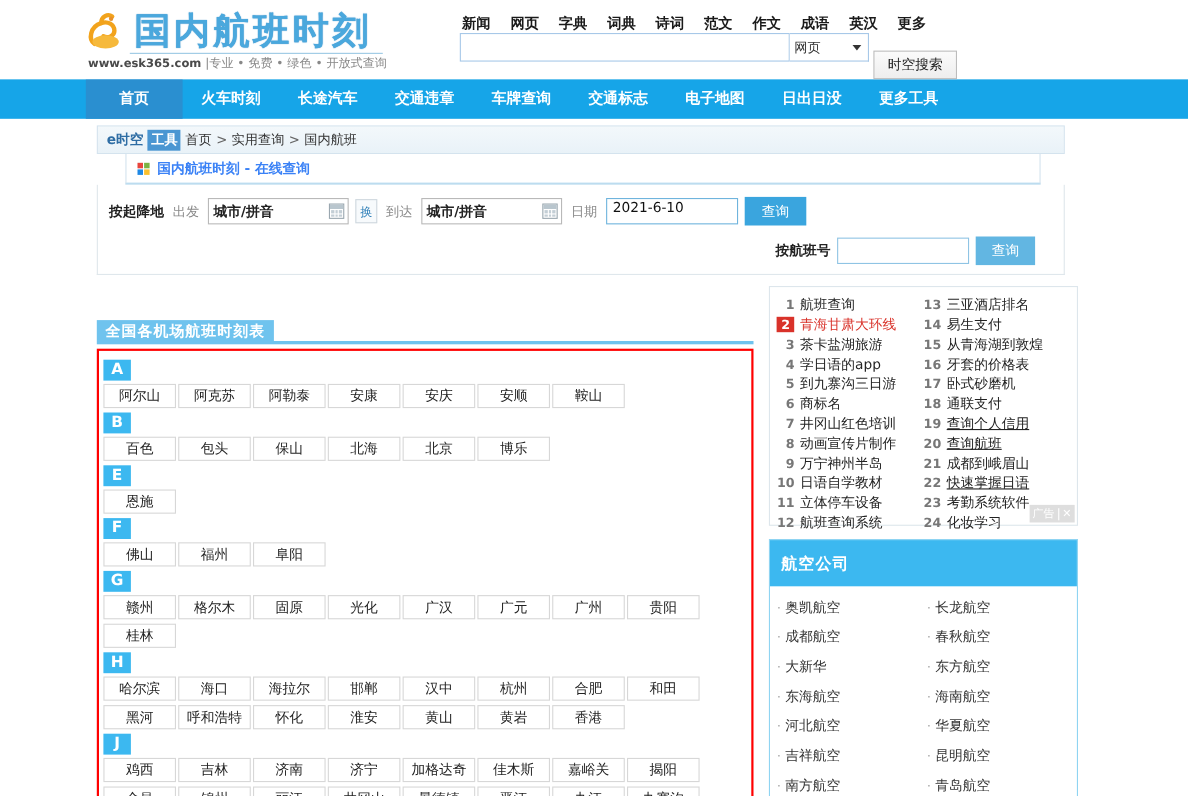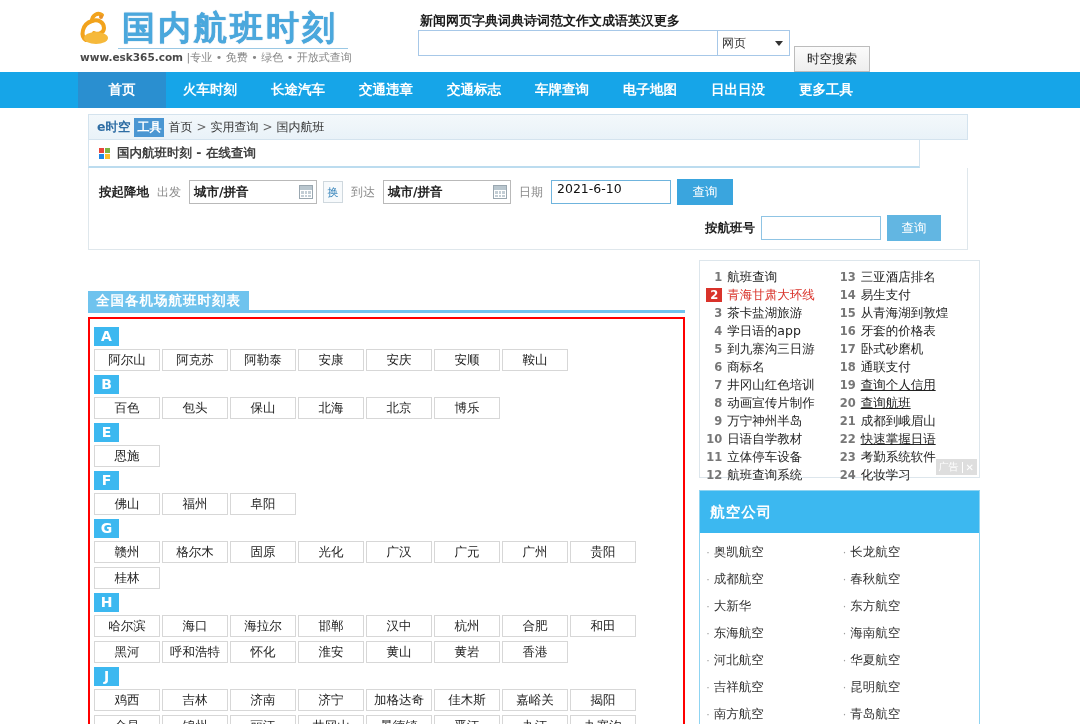--- a/index.html
+++ b/index.html
@@ -54,20 +54,21 @@
     color: #555;
     white-space: nowrap;
   }
   .logo-sub .dom { color: #4a4a4a; font-weight: bold; font-size: 10.5px; }
   .logo-sub .sep { color: #888; }
 
   .sr-links {
     position: absolute;
     left: 420px; top: 12px;
     display: flex;
+    gap: 18px;
   }
   .sr-links a {
     color: #1a1a1a;
     font-size: 13px;
     text-decoration: none;
     font-weight: bold;
   }
   .sr-bar {
     position: absolute;
     left: 418px; top: 30px;
@@ -176,22 +177,23 @@
     height: 28px;
     border-left: 1px solid #d4e3ee;
     border-right: 1px solid #d4e3ee;
     border-bottom: 2px solid #bcdcef;
     display: flex;
     align-items: center;
     padding-left: 10px;
     gap: 7px;
     font-size: 12.5px;
     font-weight: bold;
-    color: #404040;
-    background: #fff;
+    color: #3b82f6;
+    background: #fff;
+    margin-left: 26px;
   }
   .win-ico {
     width: 11px; height: 11px;
     display: grid;
     grid-template-columns: 1fr 1fr;
     grid-template-rows: 1fr 1fr;
     gap: 1px;
   }
   .win-ico i { display:block; }
   .win-ico i:nth-child(1){background:#e8453c;}
@@ -472,22 +474,22 @@
     </div>
     <div class="sr-btn">时空搜索</div>
   </div>
 </div>
 
 <div class="nav">
   <div class="nav-item active">首页</div>
   <div class="nav-item">火车时刻</div>
   <div class="nav-item">长途汽车</div>
   <div class="nav-item">交通违章</div>
+  <div class="nav-item">车牌查询</div>
   <div class="nav-item">交通标志</div>
-  <div class="nav-item">车牌查询</div>
   <div class="nav-item">电子地图</div>
   <div class="nav-item">日出日没</div>
   <div class="nav-item">更多工具</div>
 </div>
 
 <div class="page">
 
   <div class="crumb">
     <span class="e-logo">e时空</span>
     <span class="tool-badge">工具</span>

